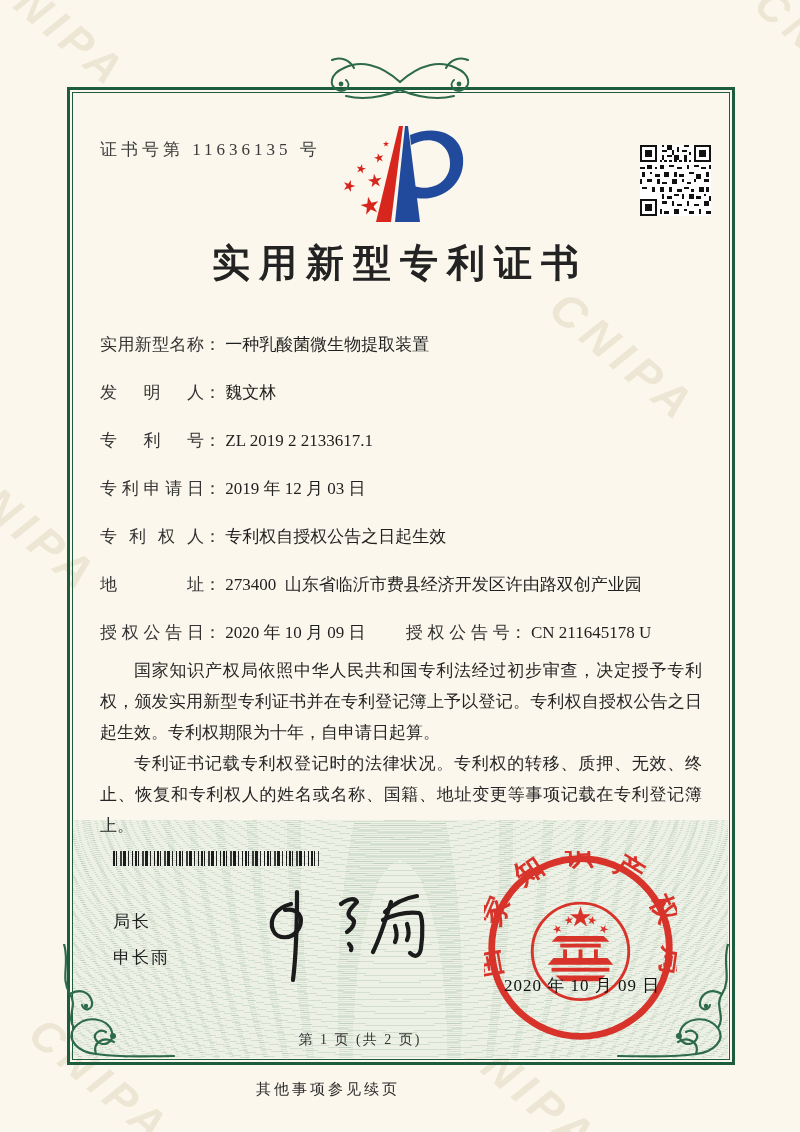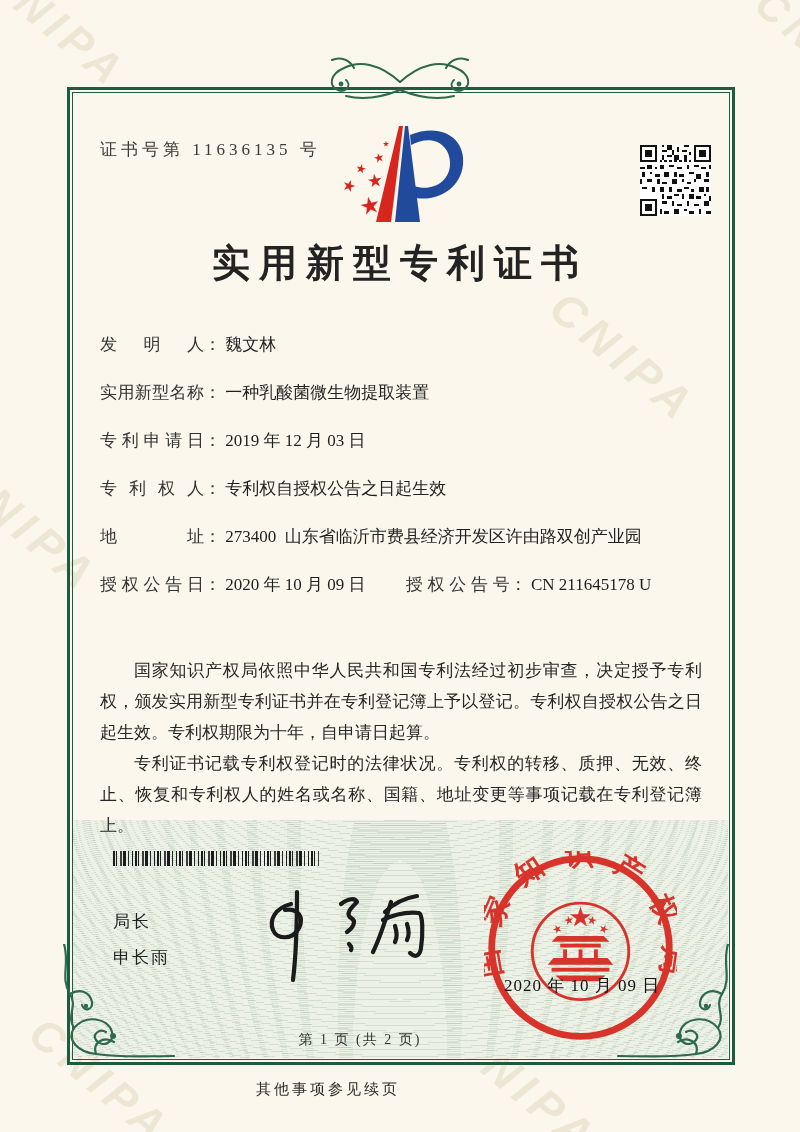--- a/index.html
+++ b/index.html
@@ -136,26 +136,30 @@
            M9,20h1v2h-1z M11,21h2v1h-2z M14,20h2v1h-2z M17,20h1v2h-1z M20,20h2v2h-2z M23,21h2v1h-2z M26,20h1v1h-1z M28,21h1v2h-1z
            M9,23h2v1h-2z M13,23h1v2h-1z M15,24h2v1h-2z M19,23h1v2h-1z M22,24h2v1h-2z M26,23h2v2h-2z
            M8,26h1v2h-1z M10,27h2v1h-2z M14,26h2v2h-2z M18,26h1v1h-1z M20,27h2v1h-2z M24,26h1v2h-1z M27,27h2v1h-2z"></path>
       </g>
     </svg>
 
     <div class="title">实用新型专利证书</div>
 
     <div class="fields">
       <div class="frow">
+        <span class="flabel">实用新型名称</span><span class="fcolon">：</span>
+        <span class="fvalue">一种乳酸菌微生物提取装置</span>
+      </div>
+      <div class="frow">
         <span class="flabel">发明人</span><span class="fcolon">：</span>
         <span class="fvalue">魏文林</span>
       </div>
       <div class="frow">
-        <span class="flabel">实用新型名称</span><span class="fcolon">：</span>
-        <span class="fvalue">一种乳酸菌微生物提取装置</span>
+        <span class="flabel">专利号</span><span class="fcolon">：</span>
+        <span class="fvalue">ZL 2019 2 2133617.1</span>
       </div>
       <div class="frow">
         <span class="flabel">专利申请日</span><span class="fcolon">：</span>
         <span class="fvalue">2019 年 12 月 03 日</span>
       </div>
       <div class="frow">
         <span class="flabel">专利权人</span><span class="fcolon">：</span>
         <span class="fvalue">专利权自授权公告之日起生效</span>
       </div>
       <div class="frow">

